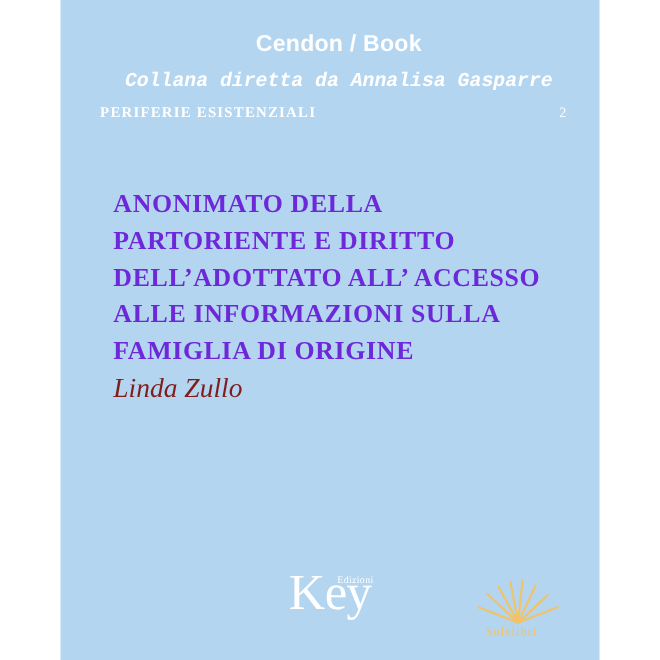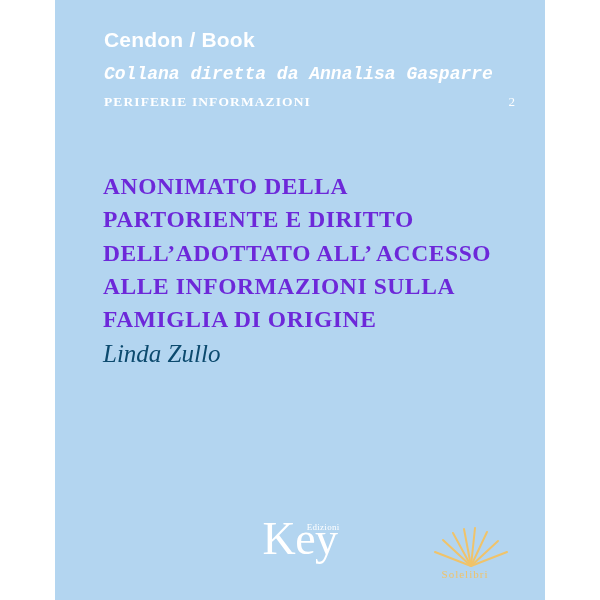--- a/index.html
+++ b/index.html
@@ -17,23 +17,24 @@
     position: relative;
     width: 490px;
     height: 600px;
     margin: 0 auto;
     background: #b3d5f0;
     box-sizing: border-box;
     overflow: hidden;
   }
   .series-block {
     position: absolute;
-    left: 49px;
+    left: 36px;
     top: 28px;
     right: 20px;
+    text-align: center;
   }
   .series-title {
     font-family: "Liberation Sans", sans-serif;
     font-size: 21px;
     font-weight: bold;
     color: #ffffff;
     letter-spacing: 0.2px;
     line-height: 1.1;
   }
   .series-editor {
@@ -77,21 +78,21 @@
     color: #6d28d9;
     text-transform: uppercase;
   }
   .author {
     position: absolute;
     left: 48px;
     top: 340px;
     font-family: "Liberation Serif", serif;
     font-style: italic;
     font-size: 25px;
-    color: #0c4a6e;
+    color: #7f1d1d;
   }
   .publisher {
     position: absolute;
     left: 0;
     right: 0;
     bottom: 38px;
     text-align: center;
   }
   .publisher-inner {
     display: inline-block;
@@ -138,21 +139,21 @@
 </style>
 </head>
 <body>
 
 <div class="cover">
 
   <div class="series-block">
     <div class="series-title">Cendon / Book</div>
     <div class="series-editor">Collana diretta da Annalisa Gasparre</div>
     <div class="series-collection-row">
-      <div class="series-collection">PERIFERIE INFORMAZIONI</div>
+      <div class="series-collection">PERIFERIE ESISTENZIALI</div>
       <div class="series-number">2</div>
     </div>
   </div>
 
   <div class="book-title">ANONIMATO DELLA PARTORIENTE E DIRITTO DELL’ADOTTATO ALL’ ACCESSO ALLE INFORMAZIONI SULLA FAMIGLIA DI ORIGINE</div>
 
   <div class="author">Linda Zullo</div>
 
   <div class="publisher">
     <span class="publisher-inner">

